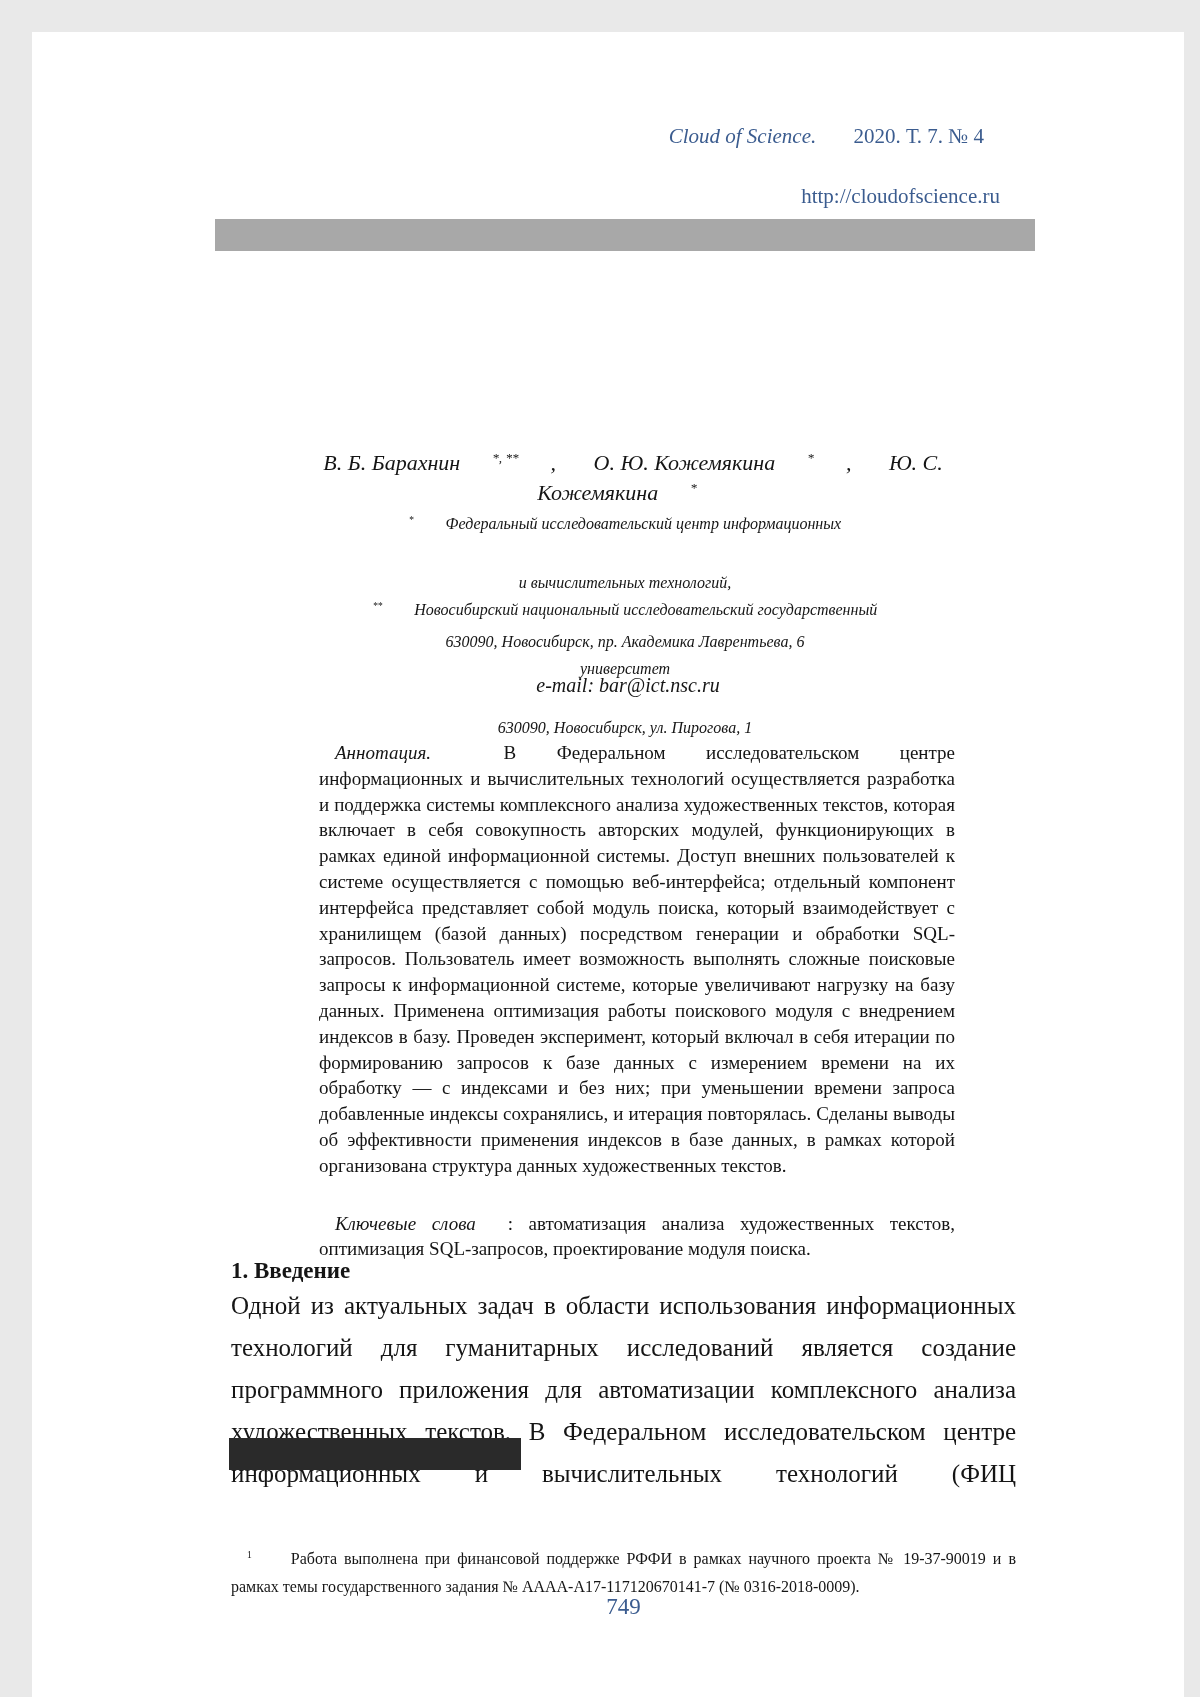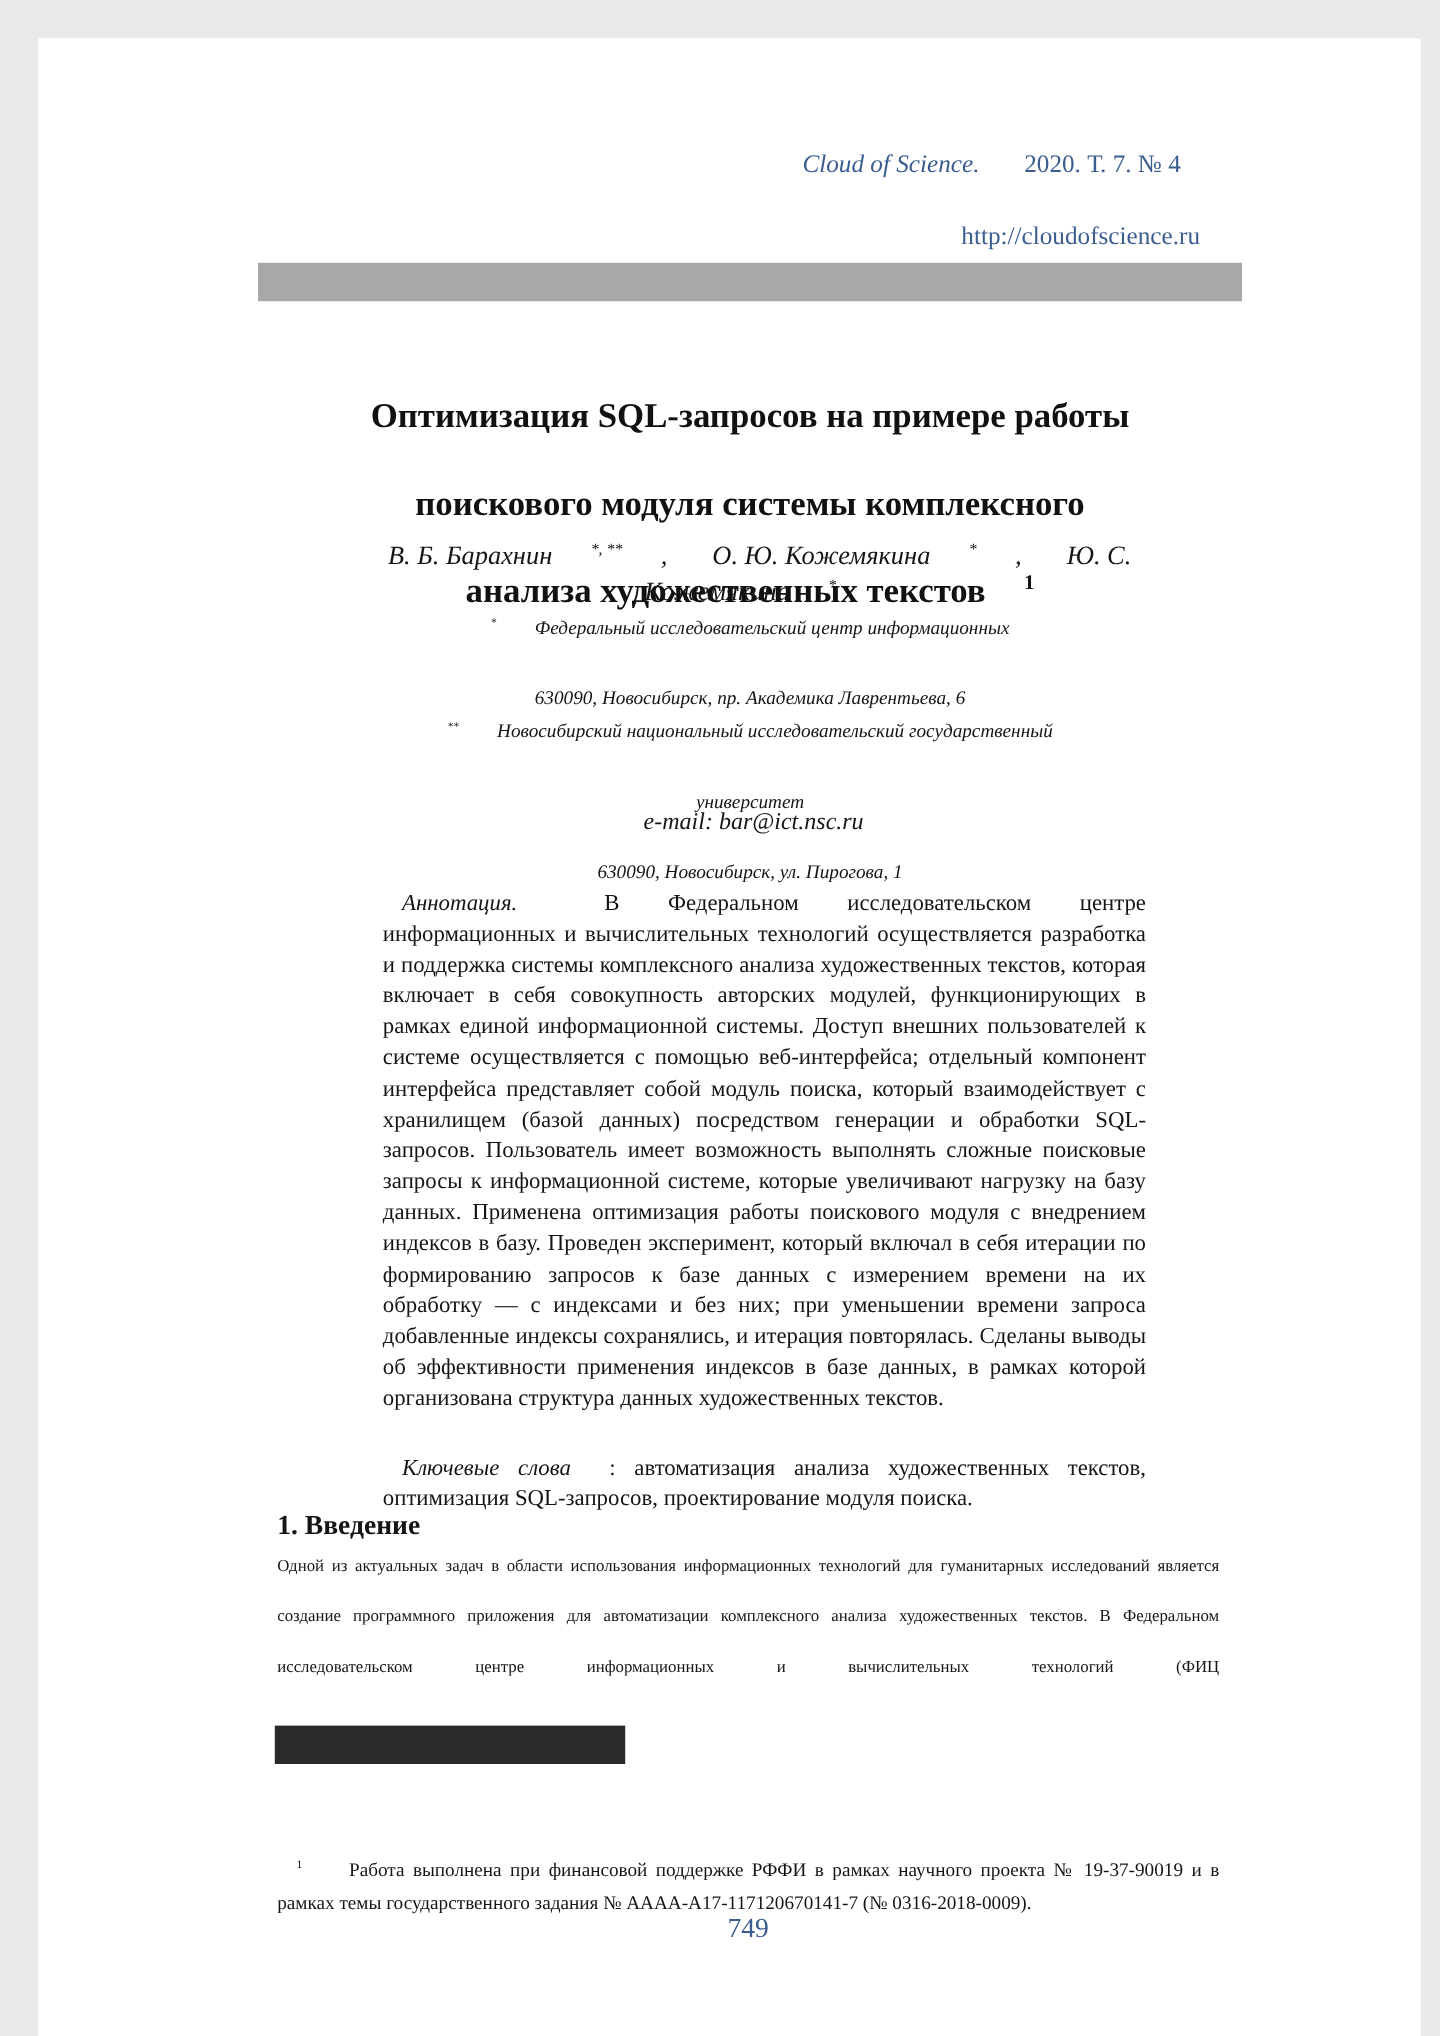--- a/index.html
+++ b/index.html
@@ -101,21 +101,21 @@
     top: 1210px;
     left: 0;
     font-size: 23px;
     font-weight: bold;
   }
   .intro {
     position: absolute;
     top: 1237px;
     left: 0;
     width: 817px;
-    font-size: 14px;
+    font-size: 25px;
     line-height: 42px;
     text-align: justify;
     text-align-last: justify;
   }
   .footnote-rule {
     position: absolute;
     top: 1406px;
     left: 14px;
     width: 292px;
     height: 2px;
@@ -148,32 +148,28 @@
 
     <div class="journal-header">
       <div>
         <span class="jname">Cloud of Science.</span><span> 2020. Т. 7. № 4</span>
       </div>
       <div>http://cloudofscience.ru</div>
     </div>
 
     <div class="rule"></div>
 
-    <h1 class="title">
-      <div>Оптимизация SQL-запросов на примере работы</div>
-      <div>поискового модуля системы комплексного</div>
-      <div><span>анализа художественных текстов</span><sup>1</sup></div>
-    </h1>
 
     <div class="authors">
       <span>В. Б. Барахнин</span><sup>*, **</sup><span>, </span><span>О. Ю. Кожемякина</span><sup>*</sup><span>, </span><span>Ю. С. Кожемякина</span><sup>*</sup>
     </div>
 
     <div class="affil affil-1">
       <div><sup>*</sup><span>Федеральный исследовательский центр информационных</span></div>
+      <div>и вычислительных технологий,</div>
       <div>630090, Новосибирск, пр. Академика Лаврентьева, 6</div>
     </div>
 
     <div class="affil affil-2">
       <div><sup>**</sup><span>Новосибирский национальный исследовательский государственный</span></div>
       <div>университет</div>
       <div>630090, Новосибирск, ул. Пирогова, 1</div>
     </div>
 
     <div class="email">e-mail: bar@ict.nsc.ru</div>

